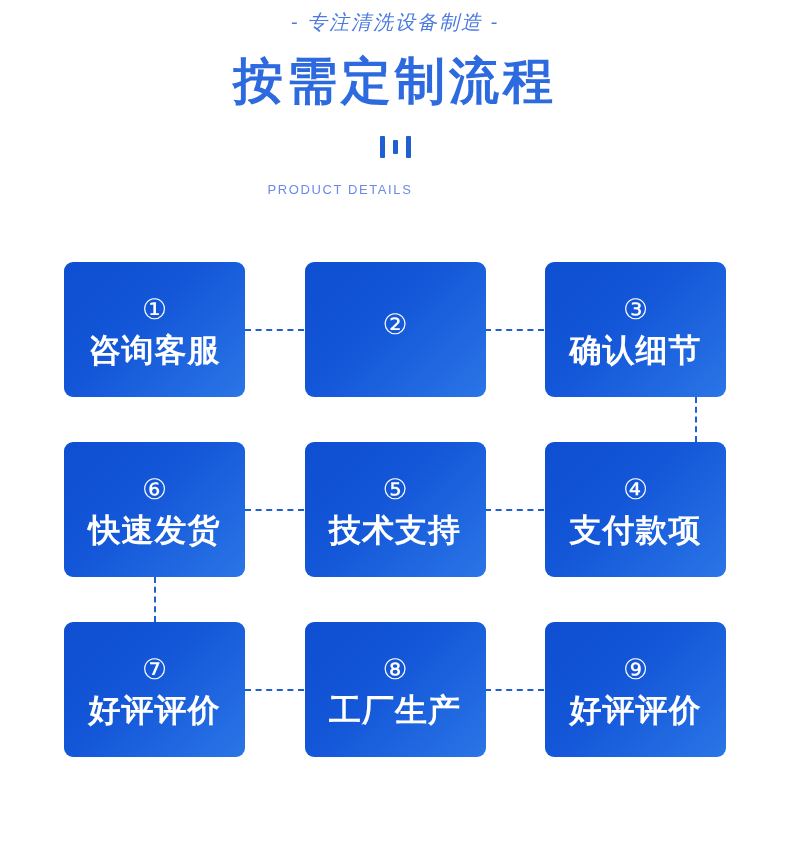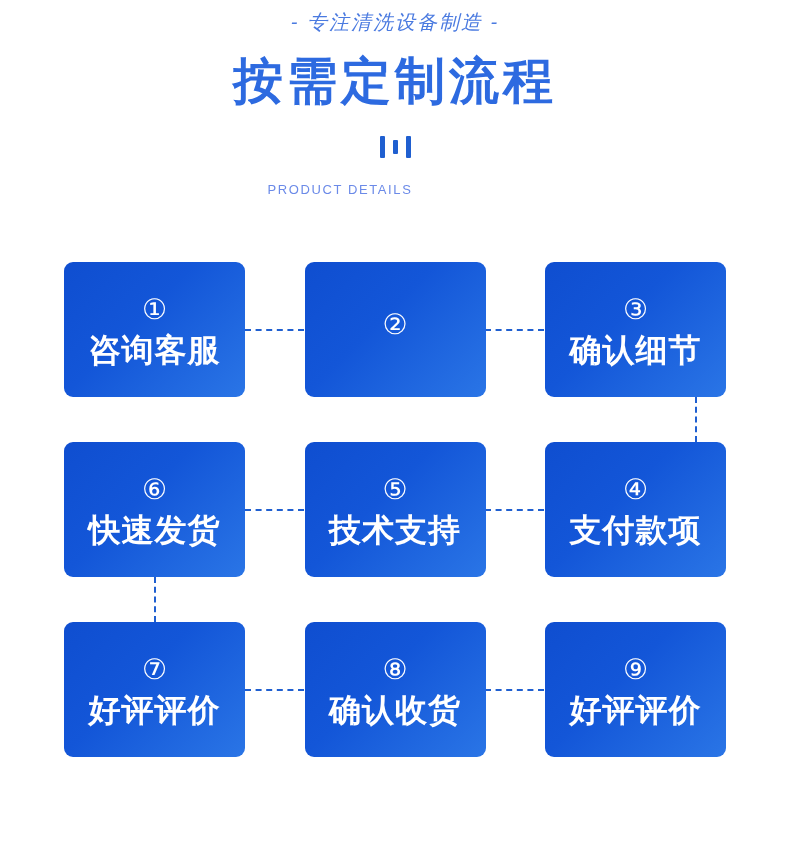--- a/index.html
+++ b/index.html
@@ -202,21 +202,21 @@
     <div class="conn-h gap1"></div>
     <div class="conn-h gap2"></div>
 
     <div class="card">
       <div class="card-num">⑦</div>
       <div class="card-label">好评评价</div>
     </div>
 
     <div class="card">
       <div class="card-num">⑧</div>
-      <div class="card-label">确认收货</div>
+      <div class="card-label">工厂生产</div>
     </div>
 
     <div class="card">
       <div class="card-num">⑨</div>
       <div class="card-label">好评评价</div>
     </div>
   </div>
 
 </div>
 

